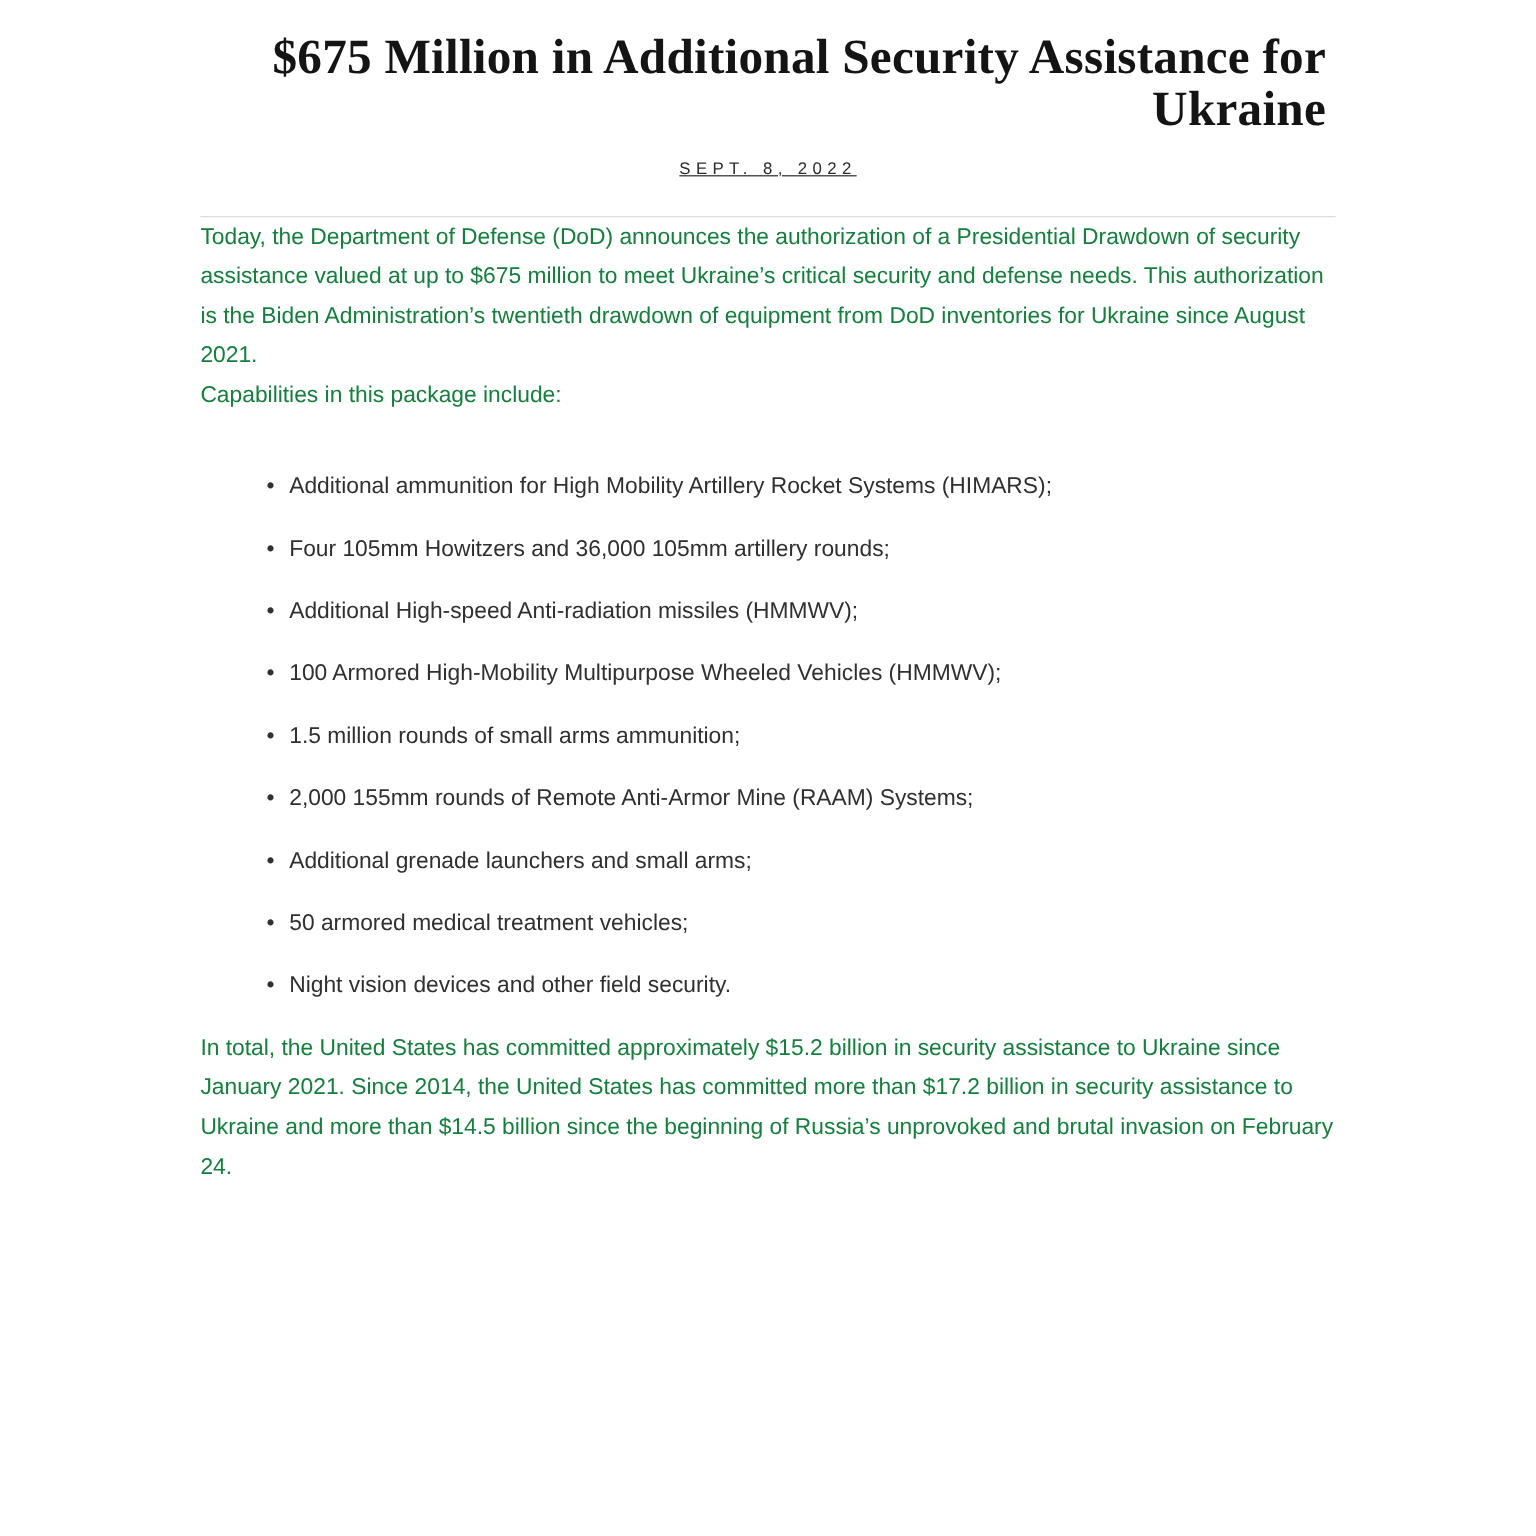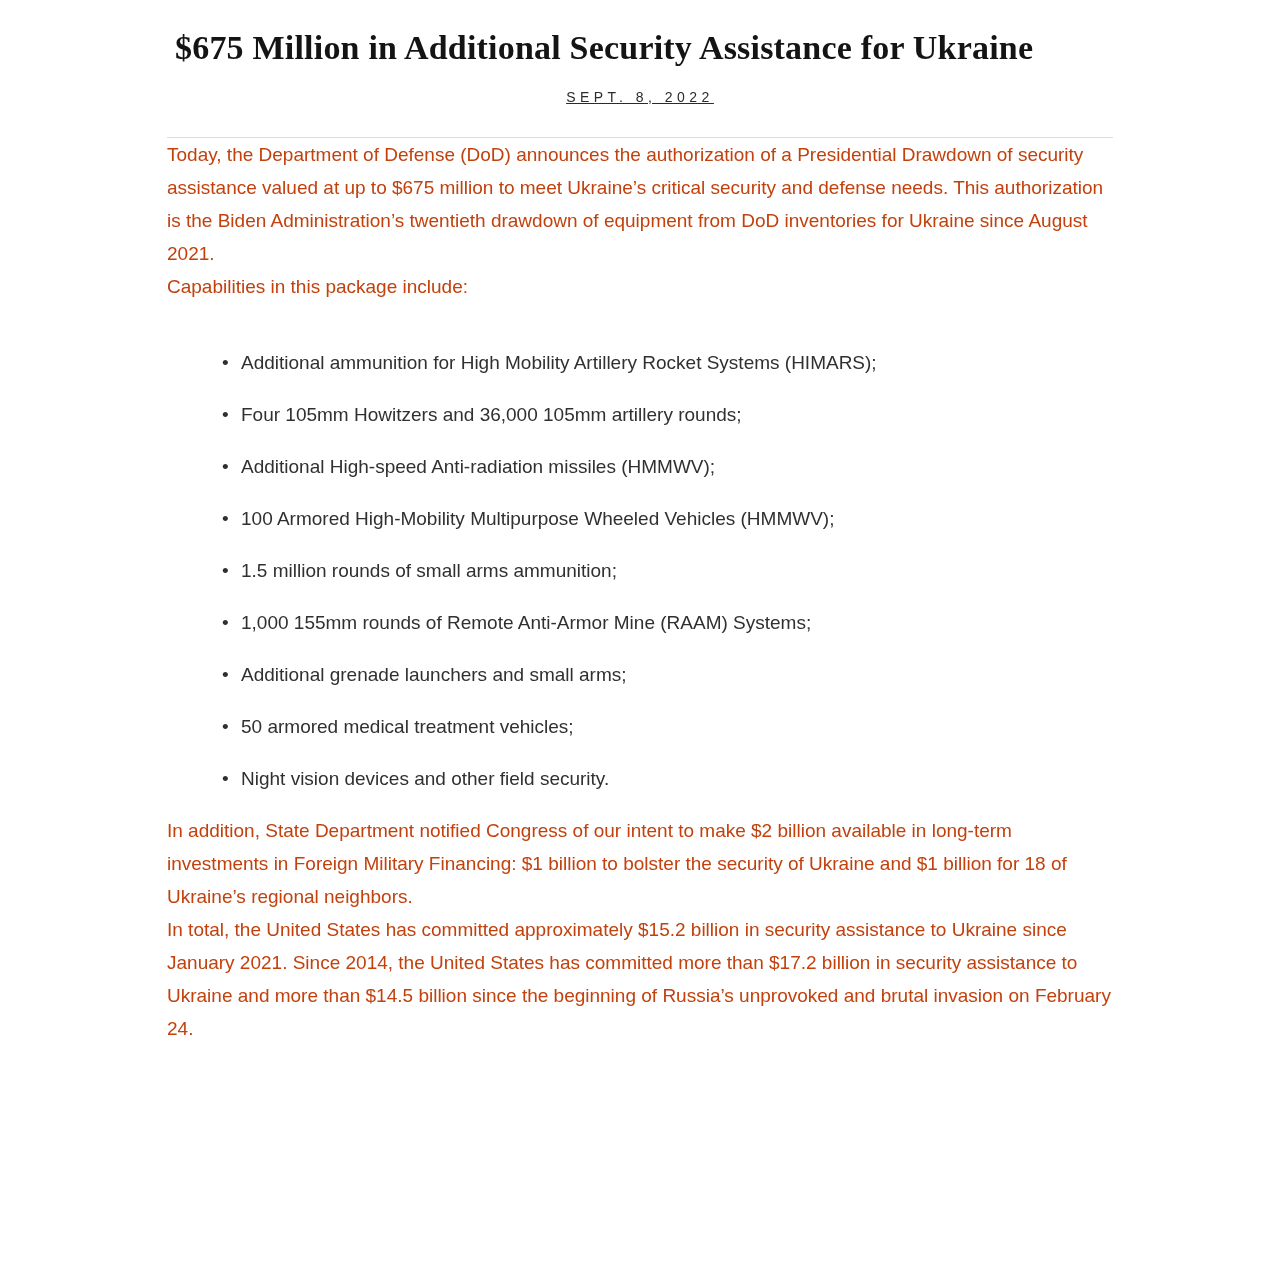--- a/index.html
+++ b/index.html
@@ -13,23 +13,23 @@
     width: 1280px;
     height: 1280px;
     box-sizing: border-box;
     padding: 26px 167px 0 167px;
     background: #ffffff;
     overflow: hidden;
   }
   .headline {
     font-family: "Liberation Serif", serif;
     font-weight: 700;
-    font-size: 34px;
+    font-size: 41px;
     line-height: 43px;
-    text-align: left;
+    text-align: right;
     color: #141414;
     margin: 0 auto;
     max-width: 930px;
     letter-spacing: 0.2px;
   }
   .pub-date {
     margin-top: 20px;
     text-align: center;
     font-size: 14px;
     letter-spacing: 0.32em;
@@ -38,21 +38,21 @@
   }
   .divider {
     border: none;
     border-top: 1px solid #dcdcdc;
     margin: 32px 0 0 0;
   }
   .body-copy p {
     font-size: 19px;
     line-height: 33px;
     margin: 0;
-    color: #c2410c;
+    color: #15803d;
   }
   .intro-paragraph { margin-top: 37px; }
   .list-intro { margin-top: 52px; }
   ul.capability-list {
     list-style: none;
     margin: 43px 0 0 0;
     padding: 0 0 0 55px;
   }
   ul.capability-list li {
     position: relative;
@@ -90,24 +90,23 @@
     <p class="intro-paragraph">Today, the Department of Defense (DoD) announces the authorization of a Presidential Drawdown of security assistance valued at up to $675 million to meet Ukraine’s critical security and defense needs. This authorization is the Biden Administration’s twentieth drawdown of equipment from DoD inventories for Ukraine since August 2021.</p>
 
     <p class="list-intro">Capabilities in this package include:</p>
 
     <ul class="capability-list">
       <li>Additional ammunition for High Mobility Artillery Rocket Systems (HIMARS);</li>
       <li>Four 105mm Howitzers and 36,000 105mm artillery rounds;</li>
       <li>Additional High-speed Anti-radiation missiles (HMMWV);</li>
       <li>100 Armored High-Mobility Multipurpose Wheeled Vehicles (HMMWV);</li>
       <li>1.5 million rounds of small arms ammunition;</li>
-      <li>1,000 155mm rounds of Remote Anti-Armor Mine (RAAM) Systems;</li>
+      <li>2,000 155mm rounds of Remote Anti-Armor Mine (RAAM) Systems;</li>
       <li>Additional grenade launchers and small arms;</li>
       <li>50 armored medical treatment vehicles;</li>
       <li>Night vision devices and other field security.</li>
     </ul>
 
-    <p class="addition-paragraph">In addition, State Department notified Congress of our intent to make $2 billion available in long-term investments in Foreign Military Financing: $1 billion to bolster the security of Ukraine and $1 billion for 18 of Ukraine’s regional neighbors.</p>
 
     <p class="total-paragraph">In total, the United States has committed approximately $15.2 billion in security assistance to Ukraine since January 2021. Since 2014, the United States has committed more than $17.2 billion in security assistance to Ukraine and more than $14.5 billion since the beginning of Russia’s unprovoked and brutal invasion on February 24.</p>
 
   </div>
 </div>
 
 </body></html>

